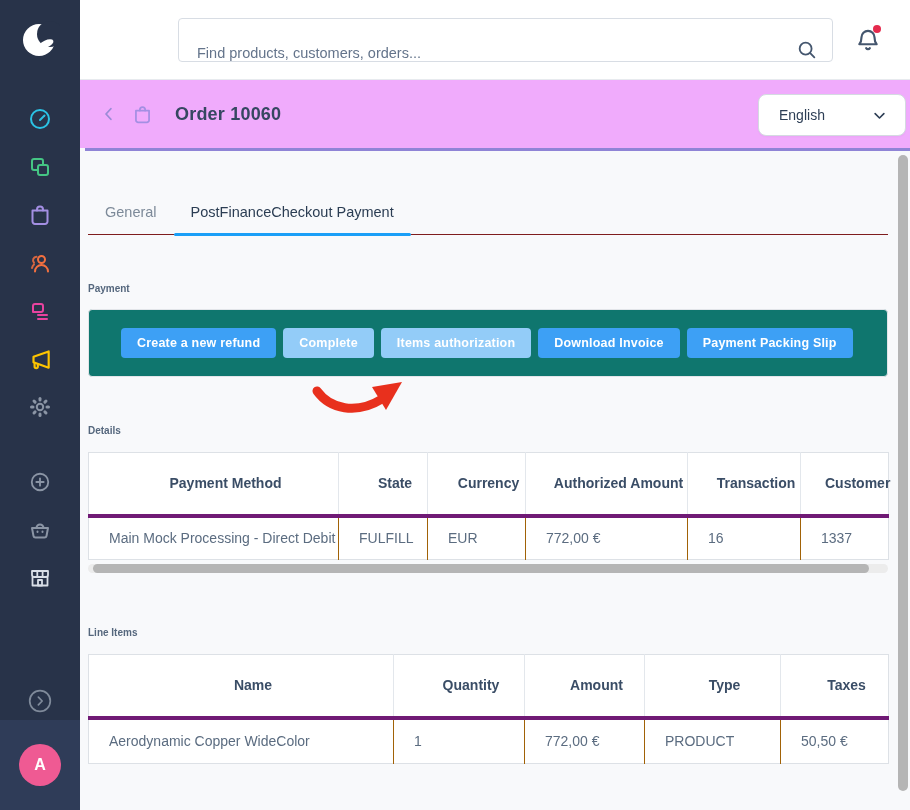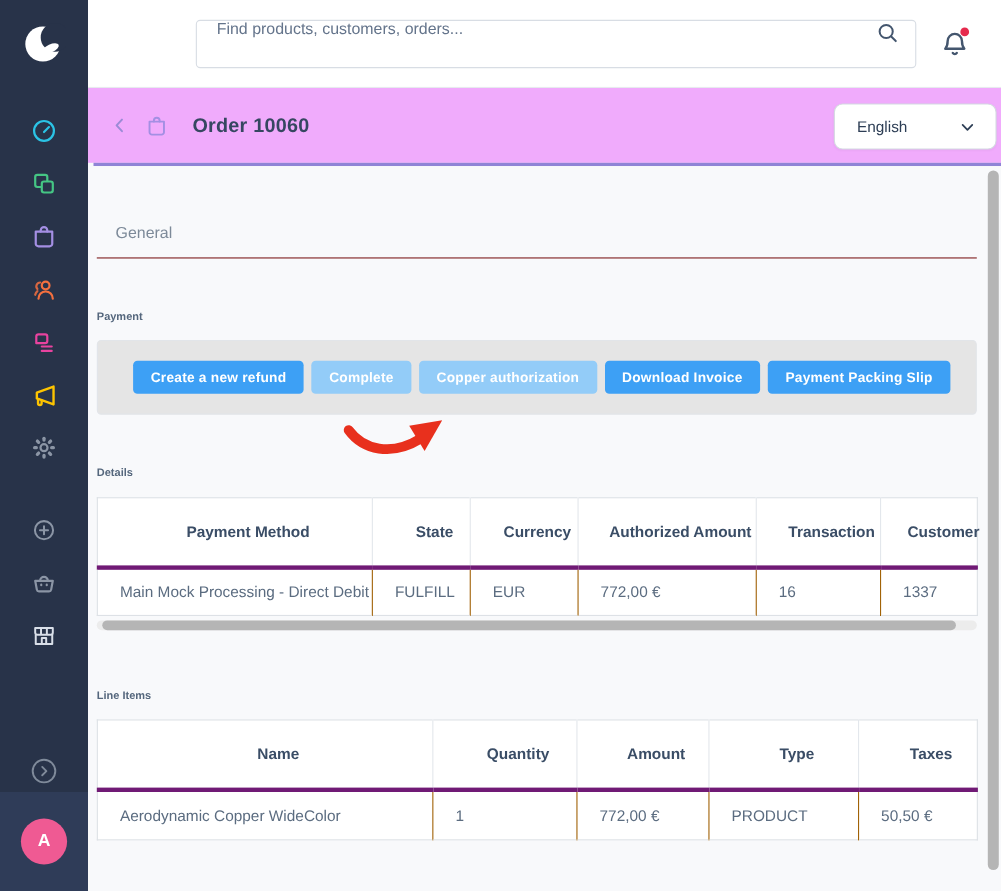--- a/index.html
+++ b/index.html
@@ -14,21 +14,21 @@
   .side-item { height:48px; width:80px; display:flex; align-items:center; justify-content:center; cursor:pointer; }
   .side-group2 { margin-top:27px; display:flex; flex-direction:column; align-items:center; }
   .expand-wrap { position:absolute; bottom:96px; left:0; width:80px; display:flex; justify-content:center; }
   .side-footer { position:absolute; bottom:0; left:0; width:80px; height:90px; background:#2f3c58; display:flex; align-items:center; justify-content:center; }
   .avatar { width:42px; height:42px; border-radius:50%; background:#ef5a93; color:#fff; font-size:16px; font-weight:bold; display:flex; align-items:center; justify-content:center; cursor:pointer; }
 
   
   .main { flex:1; display:flex; flex-direction:column; background:#f8f9fb; min-width:0; }
 
   .topbar { height:80px; background:#fff; border-bottom:1px solid #e7eaee; display:flex; align-items:center; flex-shrink:0; }
-  .searchbox { margin-left:98px; width:655px; height:44px; background:#fff; border:1px solid #d8dde4; border-radius:4px; display:flex; align-items:flex-start; padding:0 14px 0 18px; }
+  .searchbox { margin-left:98px; width:655px; height:44px; background:#fff; border:1px solid #d8dde4; border-radius:4px; display:flex; align-items:flex-end; padding:0 14px 0 18px; }
   .searchbox input { flex:1; border:none; outline:none; font-family:inherit; font-size:14.5px; color:#3d4f66; background:transparent; }
   .searchbox input::placeholder { color:#64748b; opacity:1; }
   .bell-wrap { margin-left:22px; position:relative; cursor:pointer; width:26px; height:28px; }
   .bell-dot { position:absolute; top:-1px; right:0; width:8px; height:8px; border-radius:50%; background:#e52a4d; }
 
   .page-header { height:68px; background:#f0abfc; display:flex; align-items:center; flex-shrink:0; }
   .back-btn { margin-left:20px; cursor:pointer; display:flex; align-items:center; }
   .ph-bag { margin-left:14px; display:flex; align-items:center; }
   .page-title { margin-left:22px; font-size:18px; font-weight:bold; color:#364761; letter-spacing:.2px; }
   .lang-select { position:absolute; left:678px; top:94px; width:148px; height:42px; background:#fff; border:1px solid #d4dae1; border-radius:8px; display:flex; align-items:center; justify-content:space-between; padding:0 18px 0 20px; cursor:pointer; box-shadow:0 1px 2px rgba(0,0,0,.03); }
@@ -39,21 +39,21 @@
   
   .content { flex:1; position:relative; padding-left:8px; background:#f8f9fb; overflow:hidden; }
   .v-scrollbar { position:absolute; top:4px; right:2px; width:10px; height:636px; background:#b5b5b5; border-radius:6px; }
 
   .tabs { margin-top:43px; width:800px; display:flex; border-bottom:1px solid #7f1d1d; }
   .tab { padding:10px 17px 14px 17px; font-size:14.5px; color:#7d8a99; cursor:pointer; position:relative; }
   .tab.active { color:#2b3d53; }
   .tab.active::after { content:""; position:absolute; left:0; right:0; bottom:-2px; height:3px; background:#1a9ff7; border-radius:2px; }
 
   .section-heading { margin-top:48px; font-size:10px; color:#55677d; }
-  .panel { margin-top:15px; width:800px; height:68px; background:#e5e5e5; border:1px solid #e2e5e9; border-radius:4px; display:flex; align-items:center; padding-left:32px; }
+  .panel { margin-top:15px; width:800px; height:68px; background:#0f766e; border:1px solid #e2e5e9; border-radius:4px; display:flex; align-items:center; padding-left:32px; }
   .pay-btn { height:30px; padding:0 16px; margin-right:7px; border:none; border-radius:4px; background:#3da0f5; color:#fff; font-family:inherit; font-size:12.5px; font-weight:bold; letter-spacing:.2px; cursor:pointer; }
   .pay-btn.disabled { background:#93ccf8; cursor:default; }
 
   .annot-arrow { position:absolute; left:232px; top:226px; width:96px; height:46px; pointer-events:none; }
 
   .data-table { margin-top:16px; width:800px; background:#fff; border:1px solid #dde1e6; border-radius:3px; border-collapse:collapse; table-layout:fixed; }
   .data-table th { border-right:1px solid #e3e7ec; border-bottom:4px solid #701a75; height:63px; text-align:center; padding-left:24px; font-size:14px; font-weight:bold; color:#3a4d66; }
   .data-table td { border-right:1px solid #a16207; height:44px; text-align:left; padding-left:20px; font-size:14px; font-weight:normal; color:#5b6c80; }
   .data-table th:last-child, .data-table td:last-child { border-right:none; }
   .li-table td { height:46px; }
@@ -209,27 +209,28 @@
       </svg>
     </div>
 
     <div class="purple-divider"></div>
 
     <div class="content">
       <div class="v-scrollbar"></div>
 
       <div class="tabs">
         <div class="tab">General</div>
+        <div class="tab active">PostFinanceCheckout Payment</div>
       </div>
 
       <h2 class="section-heading">Payment</h2>
       <div class="panel">
         <button class="pay-btn">Create a new refund</button>
         <button class="pay-btn disabled">Complete</button>
-        <button class="pay-btn disabled">Copper authorization</button>
+        <button class="pay-btn disabled">Items authorization</button>
         <button class="pay-btn">Download Invoice</button>
         <button class="pay-btn">Payment Packing Slip</button>
       </div>
 
       <svg class="annot-arrow" viewBox="0 0 96 46">
         <path d="M5 14 C 18 32, 44 38, 70 22" stroke="#e8301d" stroke-width="9" fill="none" stroke-linecap="round"></path>
         <polygon points="90,5 60,10 74,33" fill="#e8301d"></polygon>
       </svg>
 
       <h2 class="section-heading">Details</h2>

